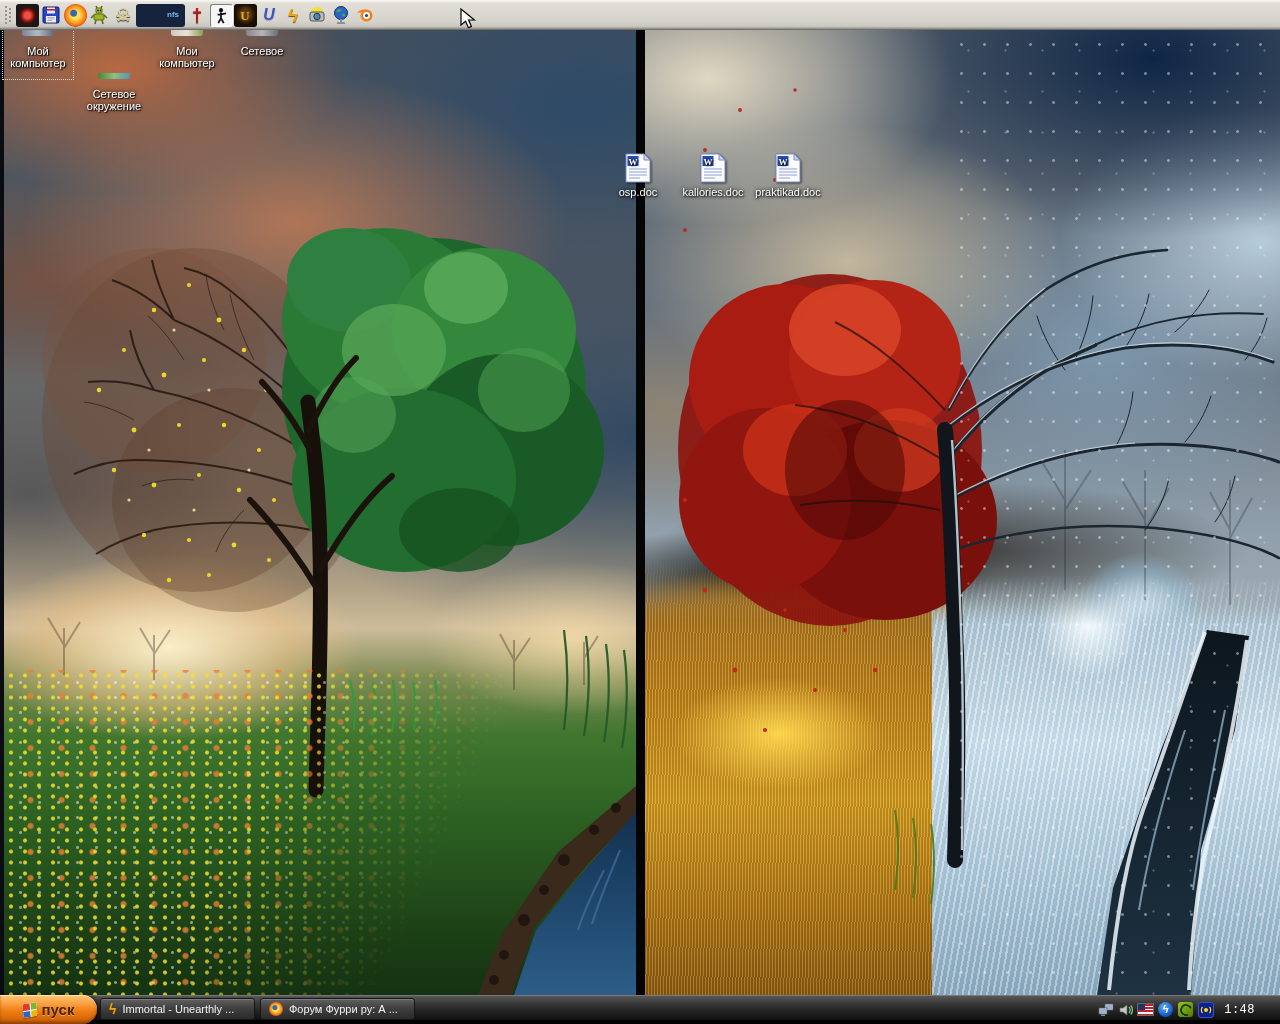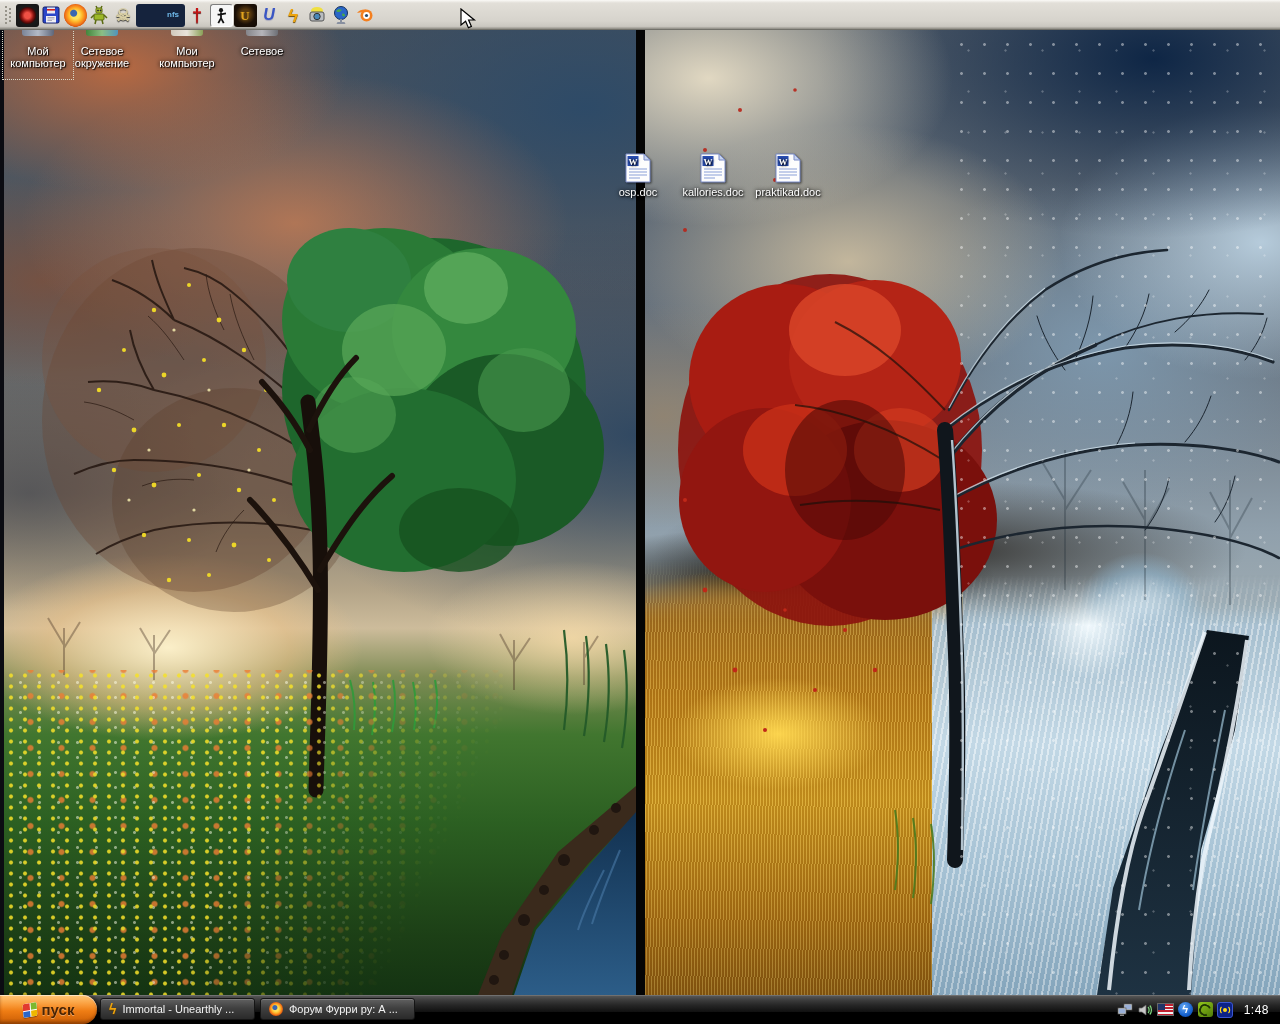--- a/index.html
+++ b/index.html
@@ -100,21 +100,21 @@
   .dicon .frag{position:absolute;top:-6px;left:50%;transform:translateX(-50%);width:32px;height:6px;
                overflow:hidden;border-radius:0 0 3px 3px;opacity:.9;}
   .dicon.selected .box{position:absolute;left:2px;right:2px;top:-8px;bottom:-2px;border:1px dotted #d8d8c8;}
   .dlabel{position:relative;padding:9px 2px;}
   
   .docicon{position:absolute;width:78px;text-align:center;color:#fff;font-size:11px;z-index:5;
            text-shadow:1px 1px 2px #000,0 0 4px #000;cursor:default;}
   .docicon svg{display:block;margin:0 auto 3px auto;filter:drop-shadow(1px 1px 1px rgba(0,0,0,.6));}
 
   
-  #taskbar{position:absolute;left:0;top:995px;width:1280px;height:17px;z-index:20;
+  #taskbar{position:absolute;left:0;top:995px;width:1280px;height:25px;z-index:20;
     background:linear-gradient(180deg,#8a8a8a 0,#555 6%,#3c3c3c 30%,#262626 60%,#101010 100%);}
   #startbtn{position:absolute;left:0;top:0;width:97px;height:29px;border-radius:0 15px 15px 0;
     background:linear-gradient(180deg,#ffc878 0,#fa9d3c 32%,#ef7d14 55%,#d8690a 82%,#a84e06 100%);
     box-shadow:inset 0 1px 0 rgba(255,255,255,.55), inset 0 -2px 3px rgba(120,50,0,.5), 2px 0 4px rgba(0,0,0,.55);
     display:flex;align-items:center;justify-content:center;gap:5px;cursor:pointer;}
   #startbtn .txt{font-weight:bold;font-size:15px;color:#4a2404;text-shadow:0 1px 0 rgba(255,255,255,.35);}
   .winflag{width:14px;height:14px;display:grid;grid-template-columns:1fr 1fr;grid-template-rows:1fr 1fr;
     gap:1px;background:#fff;border-radius:2px;transform:skewY(-6deg) rotate(-4deg);overflow:hidden;
     box-shadow:0 1px 1px rgba(90,40,0,.6);}
   .winflag span{display:block;}
@@ -132,21 +132,21 @@
   .tico{display:flex;align-items:center;justify-content:center;width:17px;height:17px;position:relative;}
   .usflag{width:16px;height:11px;position:relative;border:0.5px solid #666;
     background:repeating-linear-gradient(180deg,#c02030 0 1.6px,#f4f4f4 1.6px 3.2px);}
   .usflag i{position:absolute;left:0;top:0;width:7px;height:6px;background:#203468;}
   .bluebolt{width:15px;height:15px;border-radius:50%;display:flex;align-items:center;justify-content:center;
     background:radial-gradient(circle at 40% 32%, #66aaf4, #1560cc 62%, #0a3a90);}
   .bluebolt b{color:#fff;font-size:11px;line-height:1;font-weight:bold;}
   .nv{width:15px;height:15px;border-radius:3px;display:flex;align-items:center;justify-content:center;
     background:linear-gradient(145deg,#92c61c,#4e7a08);}
   .nv i{width:8px;height:8px;border-radius:50%;border:2px solid #1e3404;border-right-color:transparent;transform:rotate(25deg);}
-  #clock{color:#fff;font-size:12px;margin:0 8px 0 7px;letter-spacing:.5px;}
+  #clock{color:#fff;font-size:12px;margin:0 22px 0 7px;letter-spacing:.5px;font-family:Liberation Mono, monospace;}
 
   
   #cursor{position:absolute;left:460px;top:8px;z-index:60;pointer-events:none;}
 </style>
 </head>
 <body>
 
 <div id="toolbar">
   <div class="grip"></div>
   <div class="ql i1"></div>
@@ -403,21 +403,21 @@
   </div>
 
   <div id="edge-left"></div>
   <div id="divider"></div>
 
   <div class="dicon selected" style="left:0;">
     <span class="box"></span>
     <span class="frag" style="background:linear-gradient(90deg,#7a88a0,#b8c4d4,#5a6880);"></span>
     <div class="dlabel">Мой компьютер</div>
   </div>
-  <div class="dicon" style="left:64px;">
+  <div class="dicon" style="left:76px;margin-top:43px;">
     <span class="frag" style="background:linear-gradient(90deg,#3a8a3a,#8ac88a,#4a9ac8);"></span>
     <div class="dlabel">Сетевое окружение</div>
   </div>
   <div class="dicon" style="left:149px;">
     <span class="frag" style="background:linear-gradient(90deg,#d8d4c8,#f4f2ea,#8aa858);"></span>
     <div class="dlabel">Мои компьютер</div>
   </div>
   <div class="dicon" style="left:224px;">
     <span class="frag" style="background:linear-gradient(90deg,#8a9098,#c8ccd4,#70767e);opacity:.8;"></span>
     <div class="dlabel">Сетевое</div>

